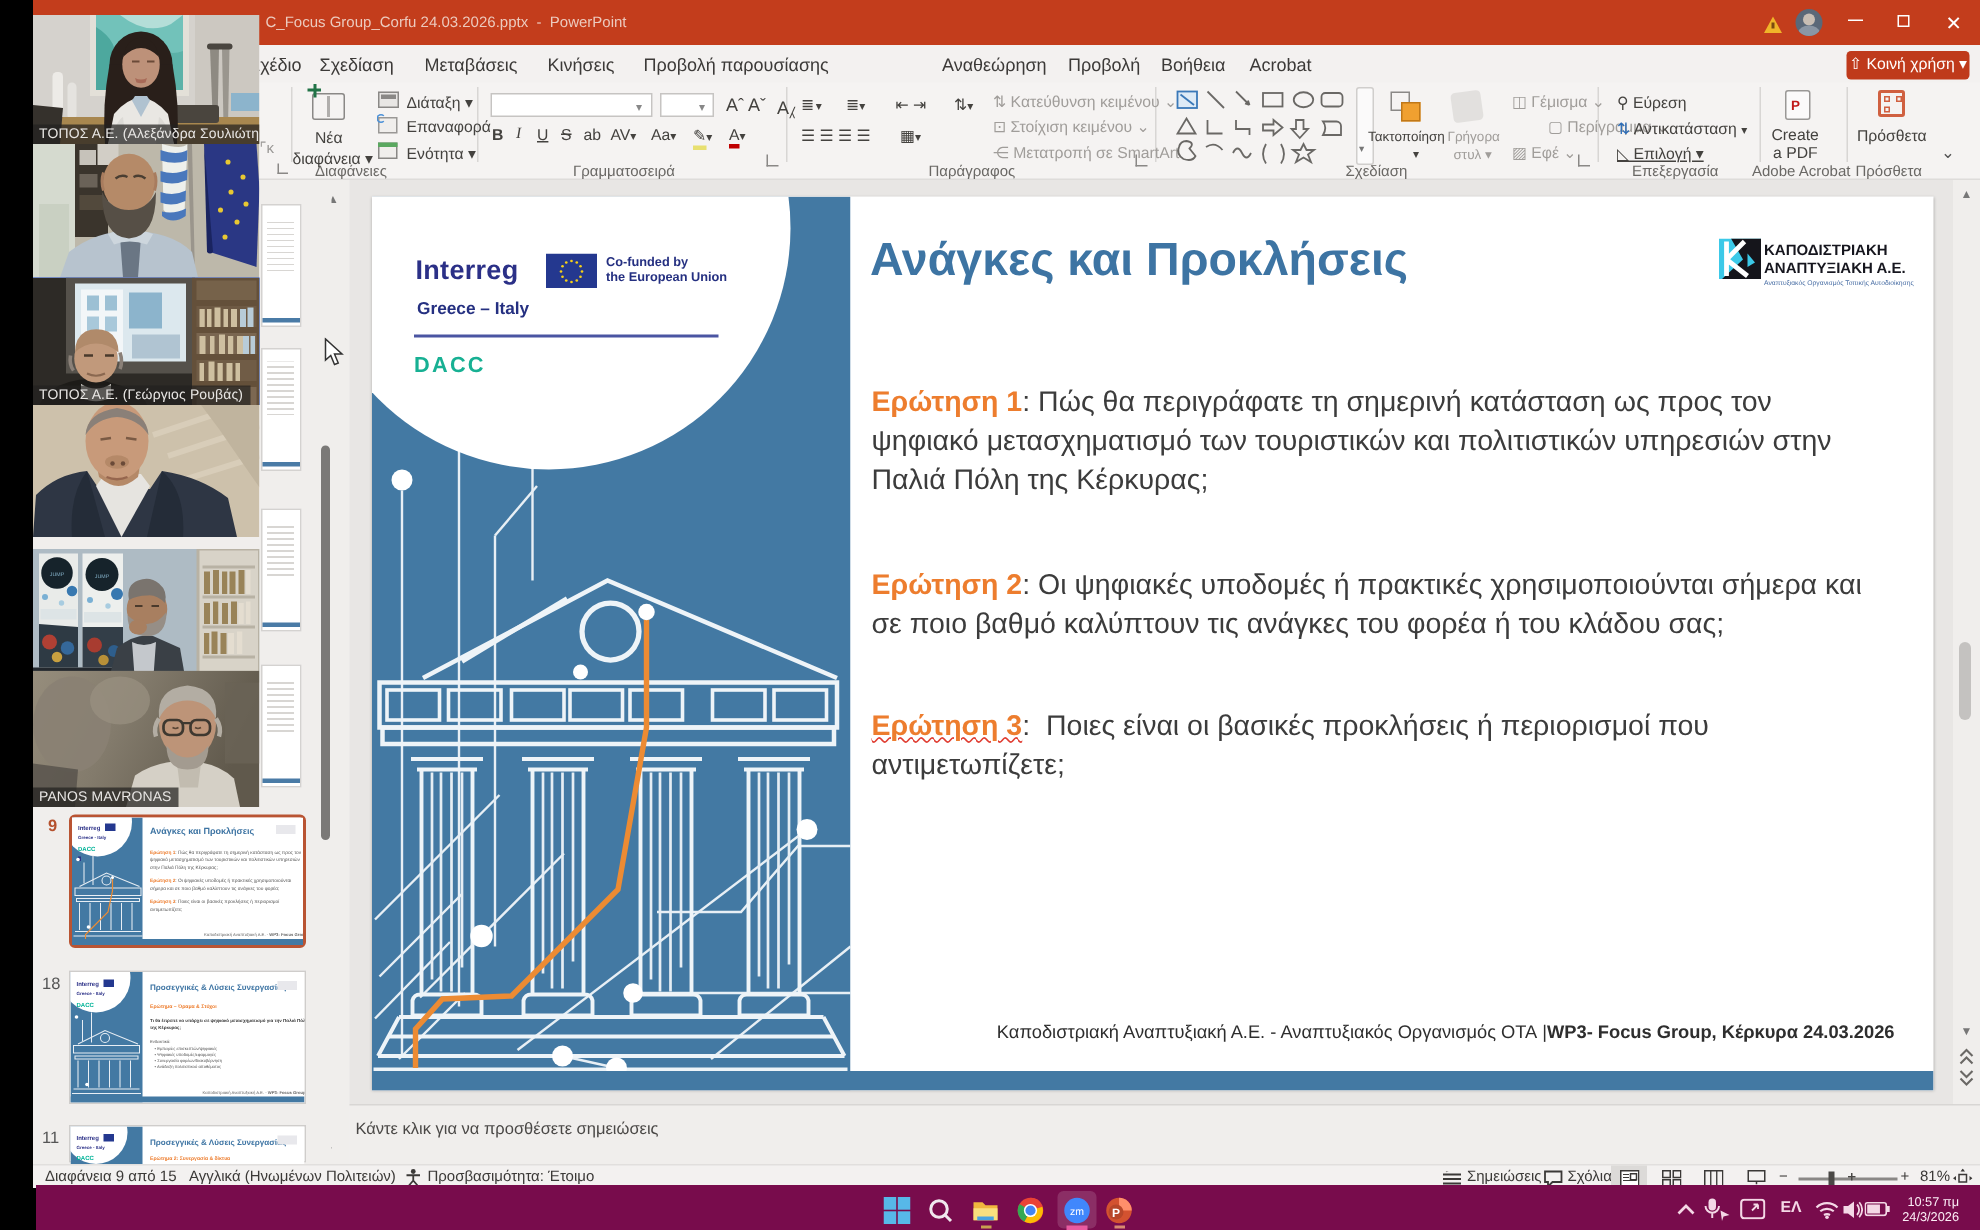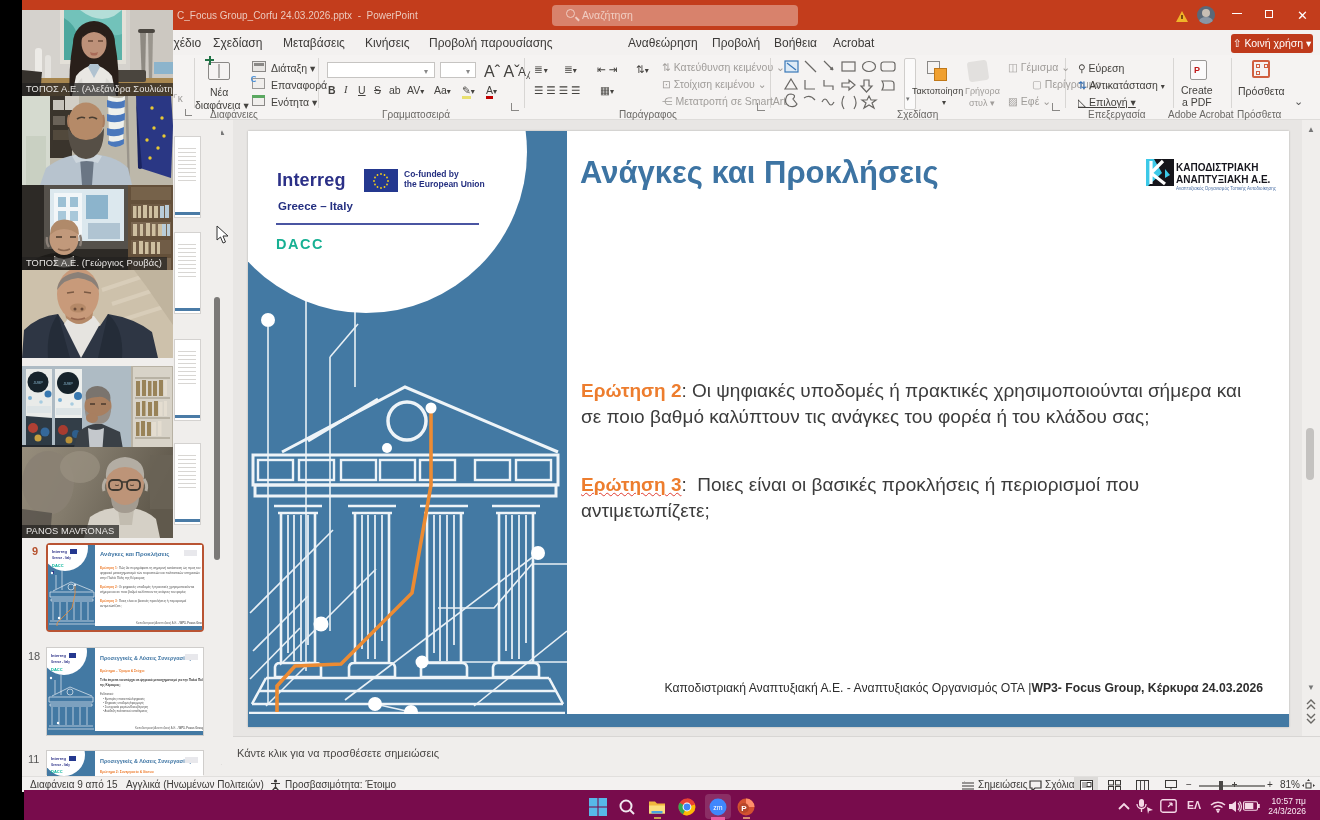--- a/index.html
+++ b/index.html
@@ -63,21 +63,20 @@
 .sliver { width:27px; background:#fff; border:1px solid #d4d2d0; }
 .sliver:before { content:""; position:absolute; left:3px; top:8px; width:18px; height:38px; background:repeating-linear-gradient(#fff 0 3px, #d8d6d3 3px 4px); }
 .sliver:after { content:""; position:absolute; left:0; bottom:2px; width:100%; height:3px; background:#4a7ba6; }
 </style>
 </head>
 <body>
 <div id="stage">
   <div id="win" class="abs">
     <div id="titlebar" class="abs"></div>
     <div id="titletext" class="abs">C_Focus Group_Corfu 24.03.2026.pptx&nbsp;&nbsp;-&nbsp;&nbsp;PowerPoint</div>
-    <div id="searchbox" class="abs"><span class="mag"></span>Αναζήτηση</div>
     <div class="abs" style="left:1154px;top:11px;width:0;height:0;border-left:6px solid transparent;border-right:6px solid transparent;border-bottom:11px solid #f0b429;"></div>
     <div class="abs" style="left:1159px;top:15px;width:2px;height:4px;background:#7a4a10;"></div>
     <div class="abs" style="left:1175px;top:6px;width:18px;height:18px;border-radius:50%;background:#5a6878;overflow:hidden;">
         <div style="position:absolute;left:5px;top:3px;width:8px;height:8px;border-radius:50%;background:#c8beb4;"></div>
         <div style="position:absolute;left:2px;top:11px;width:14px;height:9px;border-radius:50% 50% 0 0;background:#8a96a4;"></div>
       </div>
     <div class="abs tbico" style="left:1210px;top:13px;width:10px;height:1px;background:#fff;"></div>
     <div class="abs" style="left:1243px;top:10px;width:8px;height:8px;border:1px solid #fff;"></div>
     <div class="abs" style="left:1275px;top:8px;color:#fff;font-size:13px;font-weight:400;">✕</div>
     <div id="menubar" class="abs">
@@ -127,21 +126,21 @@
         <div class="abs" style="left:229px;top:21px;width:6px;height:6px;border:1.5px solid #4a90d8;border-radius:50%;border-right-color:transparent;"></div>
       <div class="rbtxt" style="left:249px;top:24px;">Επαναφορά</div>
       <div class="abs" style="left:230px;top:40px;width:13px;height:11px;border:1px solid #8a8886;background:#f0eeec;"></div>
         <div class="abs" style="left:230px;top:40px;width:13px;height:3px;background:#5aa860;"></div>
       <div class="rbtxt" style="left:249px;top:41px;">Ενότητα ▾</div>
 
       <div class="rbox" style="left:305px;top:7px;width:108px;height:16px;"></div>
       <div class="abs" style="left:402px;top:12px;font-size:8px;color:#888;">▾</div>
       <div class="rbox" style="left:418px;top:7px;width:36px;height:16px;"></div>
       <div class="abs" style="left:444px;top:12px;font-size:8px;color:#888;">▾</div>
-      <div class="rbtxt" style="left:462px;top:8px;font-size:16px;">Aˆ Aˇ</div>
+      <div class="rbtxt" style="left:462px;top:8px;font-size:12px;">Aˆ Aˇ</div>
       <div class="rbtxt" style="left:496px;top:8px;font-size:12px;">A⁁</div>
       <div class="rbtxt" style="left:306px;top:29px;font-weight:bold;">B</div>
       <div class="rbtxt" style="left:322px;top:29px;font-style:italic;font-family:'Liberation Serif',serif;">I</div>
       <div class="rbtxt" style="left:336px;top:29px;text-decoration:underline;">U</div>
       <div class="rbtxt" style="left:352px;top:29px;text-decoration:line-through;">S</div>
       <div class="rbtxt" style="left:367px;top:29px;">ab</div>
       <div class="rbtxt" style="left:385px;top:29px;">AV<span style="font-size:8px;">▾</span></div>
       <div class="rbtxt" style="left:412px;top:29px;">Aa<span style="font-size:8px;">▾</span></div>
       <div class="rbtxt" style="left:440px;top:29px;"><span style="border-bottom:3px solid #e8e070;">✎</span><span style="font-size:8px;">▾</span></div>
       <div class="rbtxt" style="left:464px;top:29px;"><span style="border-bottom:3px solid #c00000;">A</span><span style="font-size:8px;">▾</span></div>
@@ -428,20 +427,23 @@
 
       <svg class="abs" style="left:898px;top:28px;" width="28" height="27" viewBox="0 0 28 27">
         <rect width="28" height="27" fill="#3cc9e8"></rect>
         <polygon points="28,0 28,27 2,27 16,14 8,0" fill="#15151b"></polygon>
         <path d="M5,2 V25 M5,14 L17,2 M5,14 L19,25" stroke="#fff" stroke-width="3.2" fill="none"></path>
         <polygon points="19,10 24,16 19,19" fill="#3cc9e8"></polygon>
       </svg>
       <div class="abs" style="left:928px;top:31px;font-size:10px;font-weight:bold;color:#16161e;line-height:12px;">ΚΑΠΟΔΙΣΤΡΙΑΚΗ<br>ΑΝΑΠΤΥΞΙΑΚΗ Α.Ε.</div>
       <div class="abs" style="left:928px;top:55px;font-size:4.5px;color:#4a6fa5;">Αναπτυξιακός Οργανισμός Τοπικής Αυτοδιοίκησης</div>
 
+      <div class="abs" style="left:333px;top:125px;font-size:19px;line-height:26px;color:#3c3c3c;">
+        <span style="color:#ed7d2e;font-weight:bold;">Ερώτηση 1</span>: Πώς θα περιγράφατε τη σημερινή κατάσταση ως προς τον<br>ψηφιακό μετασχηματισμό των τουριστικών και πολιτιστικών υπηρεσιών στην<br>Παλιά Πόλη της Κέρκυρας;
+      </div>
       <div class="abs" style="left:333px;top:247px;font-size:19px;line-height:26px;color:#3c3c3c;">
         <span style="color:#ed7d2e;font-weight:bold;">Ερώτηση 2</span>: Οι ψηφιακές υποδομές ή πρακτικές χρησιμοποιούνται σήμερα και<br>σε ποιο βαθμό καλύπτουν τις ανάγκες του φορέα ή του κλάδου σας;
       </div>
       <div class="abs" style="left:333px;top:341px;font-size:19px;line-height:26px;color:#3c3c3c;">
         <span style="color:#ed7d2e;font-weight:bold;text-decoration:underline wavy #e03c31 1px;">Ερώτηση 3</span>:&nbsp; Ποιες είναι οι βασικές προκλήσεις ή περιορισμοί που<br>αντιμετωπίζετε;
       </div>
 
       <div class="abs" style="right:26px;top:550px;font-size:12.2px;color:#2e2e2e;white-space:nowrap;padding-left:15px;">Καποδιστριακή Αναπτυξιακή Α.Ε. - Αναπτυξιακός Οργανισμός ΟΤΑ&nbsp;|<b>WP3- Focus Group, Κέρκυρα 24.03.2026</b></div>
     </div>
     <div id="notes" class="abs">

